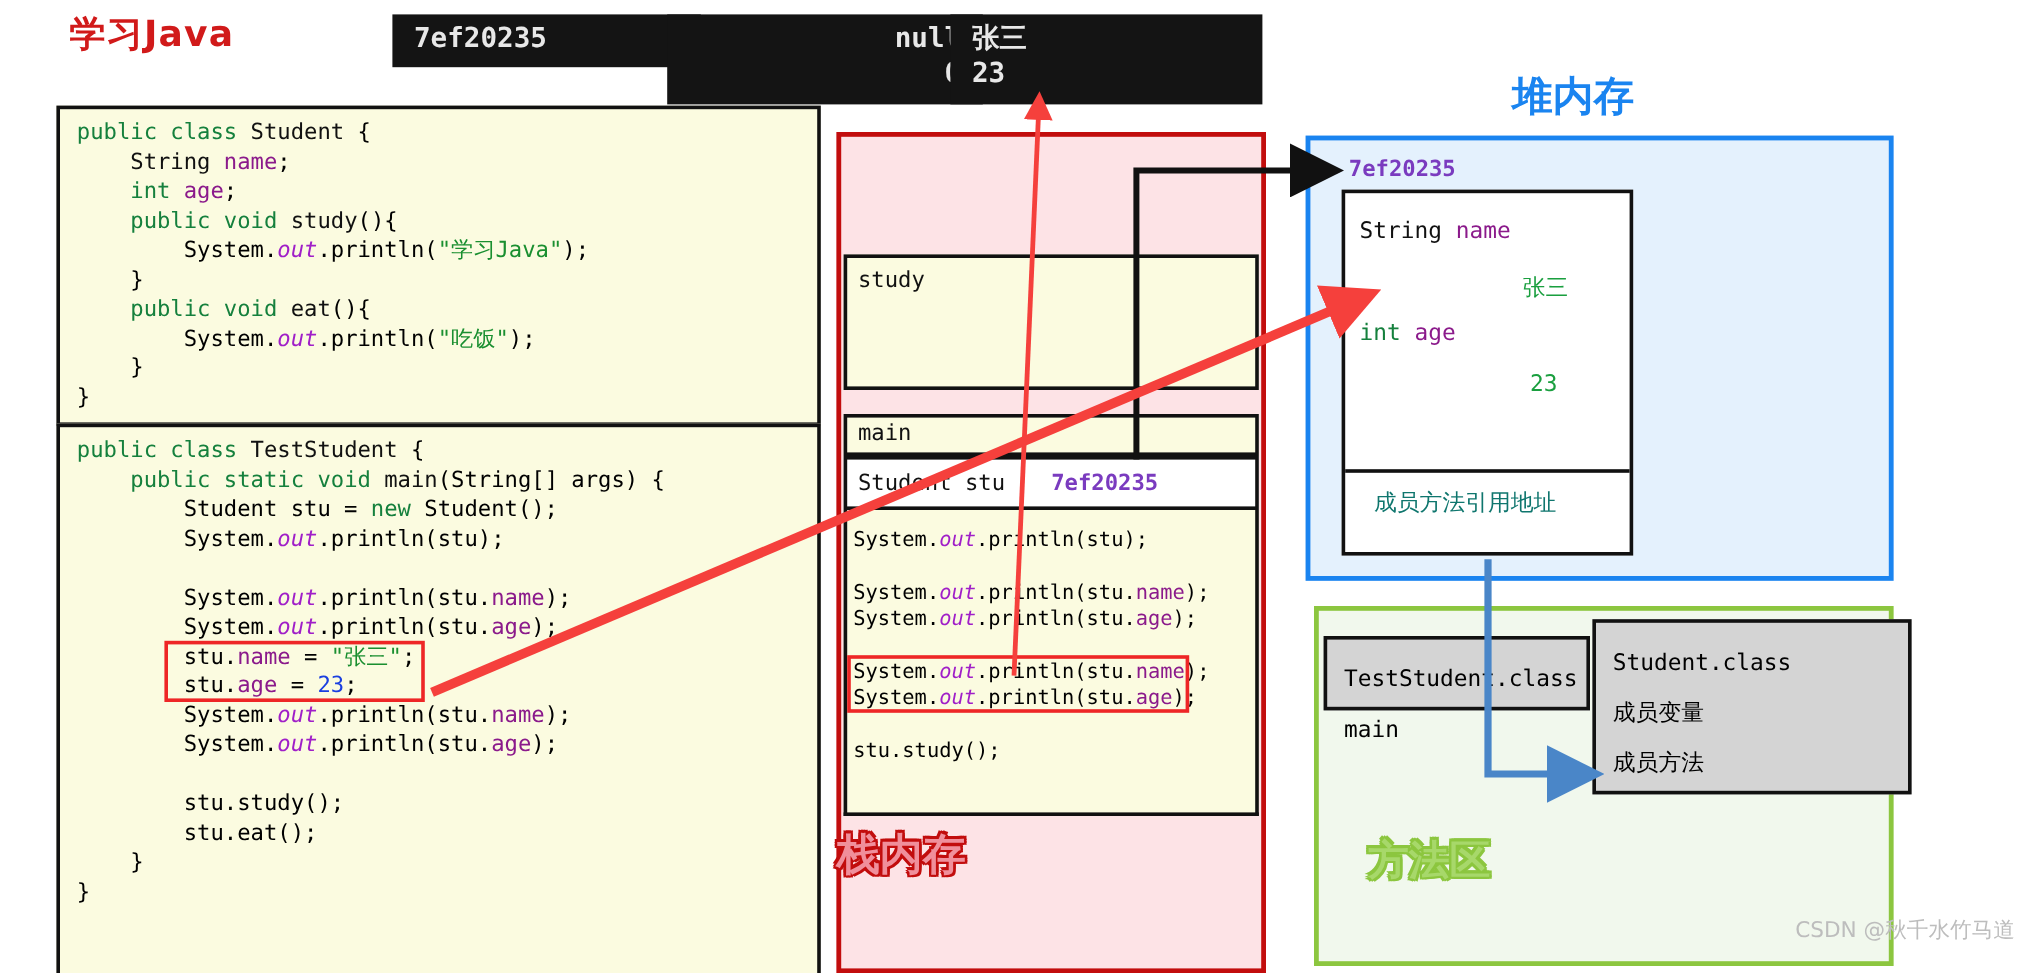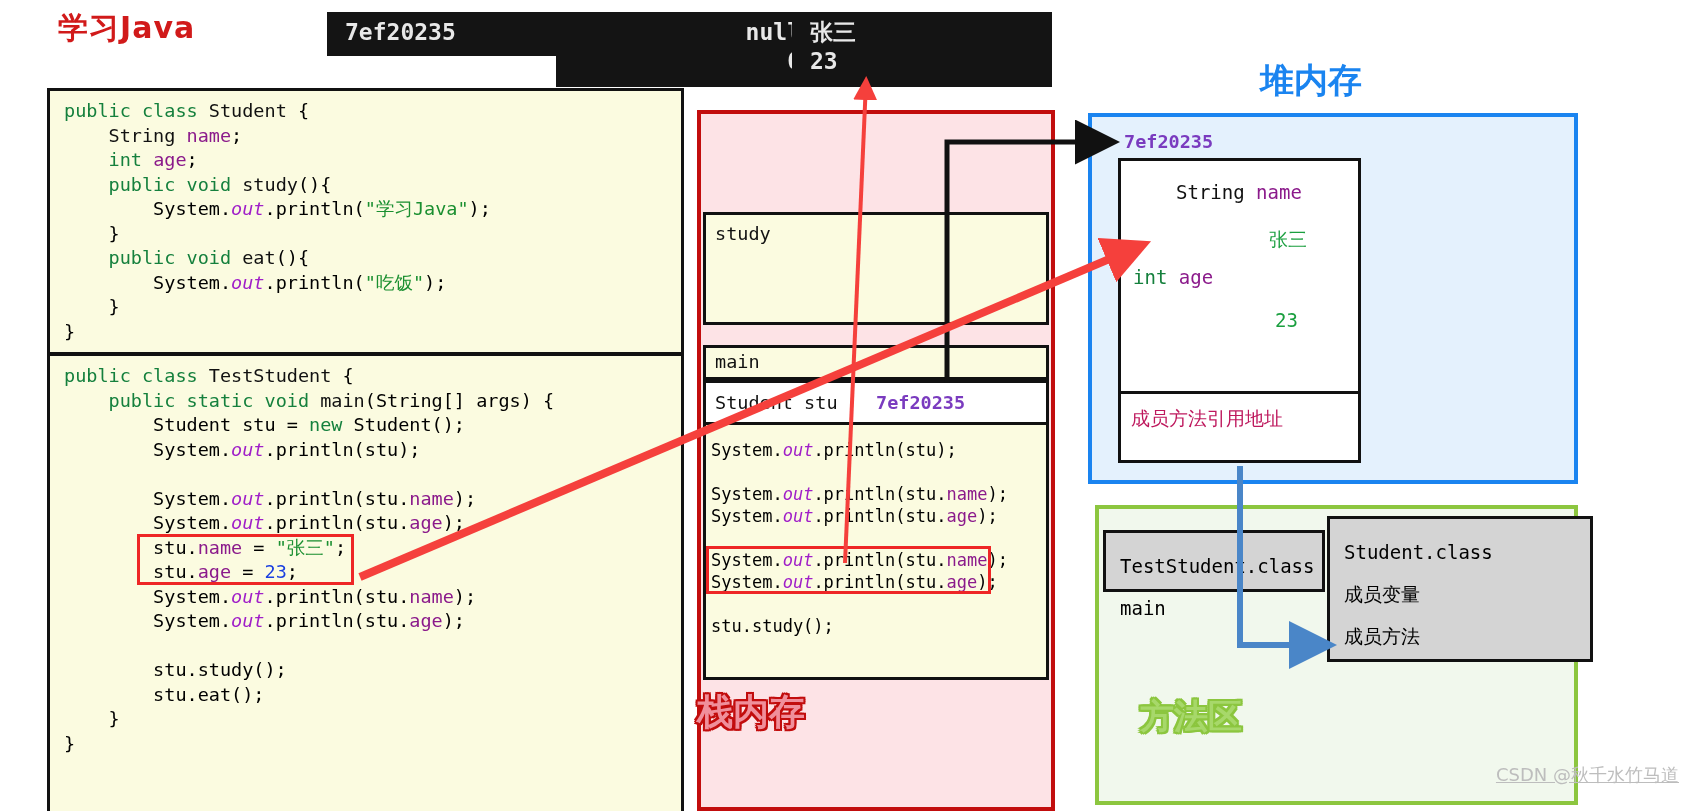--- a/index.html
+++ b/index.html
@@ -105,27 +105,27 @@
     background:#e4f1fd;border:4px solid #1a84f0;box-sizing:border-box;
   }
   #heap-addr{
     left:1124px;top:131px;font-size:18.5px;font-weight:bold;color:#7a3bbf;
   }
   #heap-object{
     left:1118px;top:158px;width:243px;height:305px;
     background:#fff;border:3px solid #111;box-sizing:border-box;
   }
   #heap-object .ohdr{position:absolute;font-size:19px;}
-  #obj-name-decl{left:12px;top:20px;margin-left:43px;}
+  #obj-name-decl{left:12px;top:20px;}
   #obj-name-val{left:148px;top:66px;color:#1a9f3f;font-size:20px;
     font-family:"DejaVu Sans","Liberation Sans",sans-serif;}
   #obj-age-decl{left:12px;top:105px;}
   #obj-age-val{left:154px;top:148px;color:#1a9f3f;font-size:20px;}
   #obj-divider{position:absolute;left:0;top:230px;width:237px;height:3px;background:#111;}
-  #obj-methods{left:10px;top:245px;color:#be185d;font-size:22px;
+  #obj-methods{left:24px;top:245px;color:#0f766e;font-size:22px;
     font-family:"DejaVu Sans","Liberation Sans",sans-serif;}
 
   
   #method-label{
     left:1140px;top:694px;
     font-family:"DejaVu Sans","Liberation Sans",sans-serif;
     font-weight:bold;font-size:34px;color:#a7d86a;
     text-shadow:-2px 0 #8cc63f,0 2px #8cc63f,2px 0 #8cc63f,0 -2px #8cc63f,
                 -2px -2px #8cc63f,2px 2px #8cc63f,2px -2px #8cc63f,-2px 2px #8cc63f;
   }
@@ -138,21 +138,20 @@
     font-size:19px;padding:12px 0 0 14px;line-height:42px;white-space:pre;
   }
   #box-testclass{left:1103px;top:530px;width:222px;height:62px;}
   #box-studentclass{left:1327px;top:516px;width:266px;height:146px;}
   .cn-txt{font-family:"DejaVu Sans","Liberation Sans",sans-serif;}
 
   
   #watermark{
     right:14px;bottom:24px;color:#bdbdbd;font-size:18px;
     font-family:"DejaVu Sans","Liberation Sans",sans-serif;
-    text-decoration:underline;
   }
 
   
   #arrows{position:absolute;left:0;top:0;width:1693px;height:811px;pointer-events:none;}
 </style>
 </head>
 <body>
 
 <div class="abs" id="page-title">学习Java</div>
 

